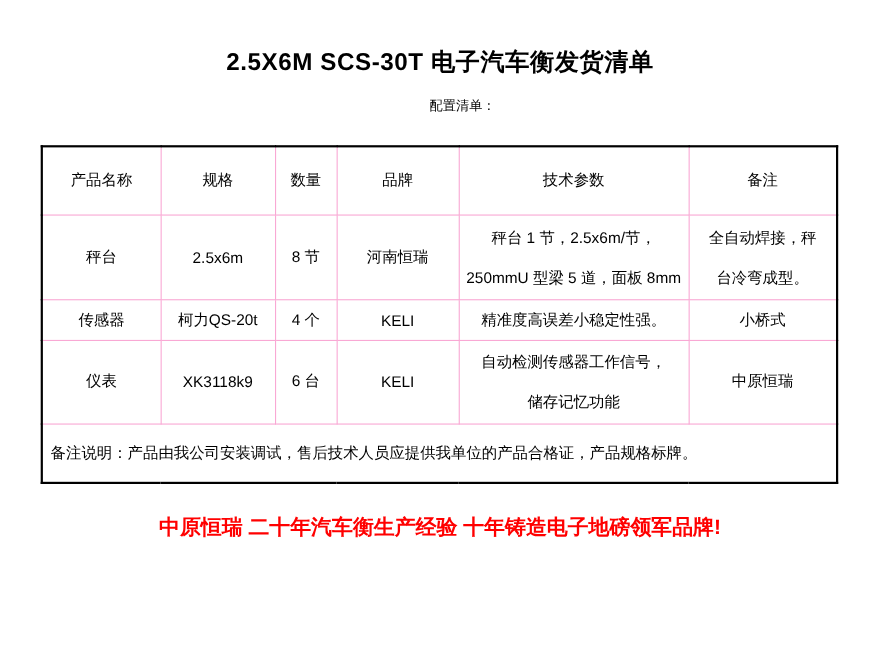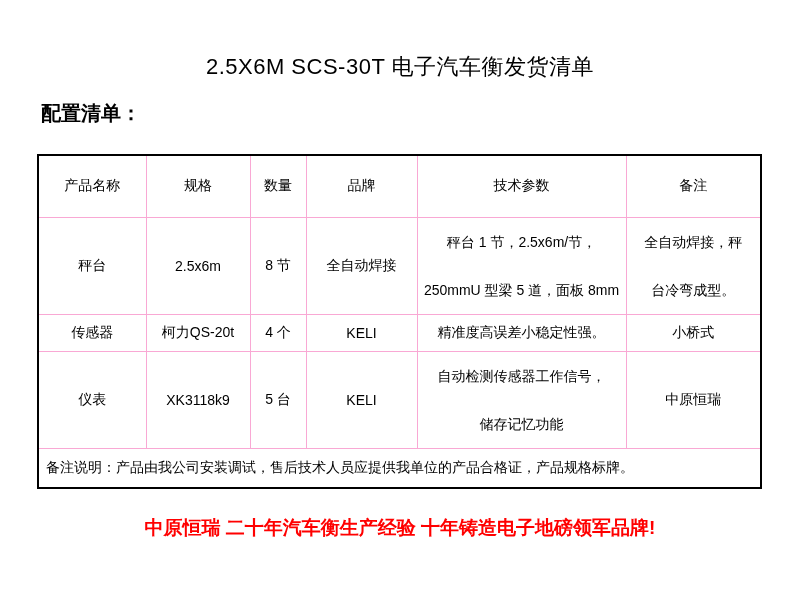--- a/index.html
+++ b/index.html
@@ -6,57 +6,58 @@
   .doc {
     position: relative;
     width: 800px;
     height: 598px;
     background: #ffffff;
     color: #000000;
     font-family: "Liberation Sans", "DejaVu Sans", sans-serif;
     overflow: hidden;
   }
   .title {
-    margin: 18px;
+    margin: 8px;
     padding-top: 34px;
     text-align: center;
     font-size: 22px;
-    font-weight: normal;
+    font-weight: bold;
     letter-spacing: 0.5px;
   }
   .section-label {
     margin: 16px 0 0 41px;
-    font-size: 20px;
-    font-weight: bold;
+    font-size: 12px;
+    font-weight: normal;
+    text-align: center;
   }
   table.config-table {
     border-collapse: collapse;
     table-layout: fixed;
     width: 723px;
     margin: 27px 0 0 37px;
     border: 2px solid #000000;
   }
   .config-table th, .config-table td {
     border: 1px solid #f9a8d4;
     padding: 0;
     font-size: 14px;
     font-weight: normal;
     text-align: center;
     vertical-align: middle;
     overflow: hidden;
   }
-  .pre { white-space: pre-line; line-height: 48px; }
+  .pre { white-space: pre-line; line-height: 36px; }
   .rh-header { height: 62px; }
   .rh-0 { height: 77px; }
   .rh-1 { height: 37px; }
   .rh-2 { height: 76px; }
   .rh-3 { height: 39px; }
   .rh-4 { height: 36px; }
   .rh-5 { height: 37px; }
-  .rh-note { height: 40px; margin-left: 43px; }
+  .rh-note { height: 54px; margin-left: 43px; }
   .note-cell {
     text-align: left !important;
     padding: 0 7px !important;
   }
   .slogan {
     margin-top: 26px;
     text-align: center;
     font-size: 19px;
     font-weight: bold;
     color: #FF0000;
@@ -88,38 +89,38 @@
         <th>品牌</th>
         <th>技术参数</th>
         <th>备注</th>
       </tr>
     </thead>
     <tbody>
       <tr class="rh-0">
         <td>秤台</td>
         <td>2.5x6m</td>
         <td>8 节</td>
-        <td>全自动焊接</td>
+        <td>河南恒瑞</td>
         <td class="pre">秤台 1 节，2.5x6m/节，
 250mmU 型梁 5 道，面板 8mm</td>
         <td class="pre">全自动焊接，秤
 台冷弯成型。</td>
       </tr>
       <tr class="rh-1">
         <td>传感器</td>
         <td>柯力QS-20t</td>
         <td>4 个</td>
         <td>KELI</td>
         <td>精准度高误差小稳定性强。</td>
         <td>小桥式</td>
       </tr>
       <tr class="rh-2">
         <td>仪表</td>
         <td>XK3118k9</td>
-        <td>5 台</td>
+        <td>6 台</td>
         <td>KELI</td>
         <td class="pre">自动检测传感器工作信号，
 储存记忆功能</td>
         <td>中原恒瑞</td>
       </tr>
       <tr class="rh-note">
         <td colspan="6" class="note-cell">备注说明：产品由我公司安装调试，售后技术人员应提供我单位的产品合格证，产品规格标牌。</td>
       </tr>
     </tbody>
   </table>

